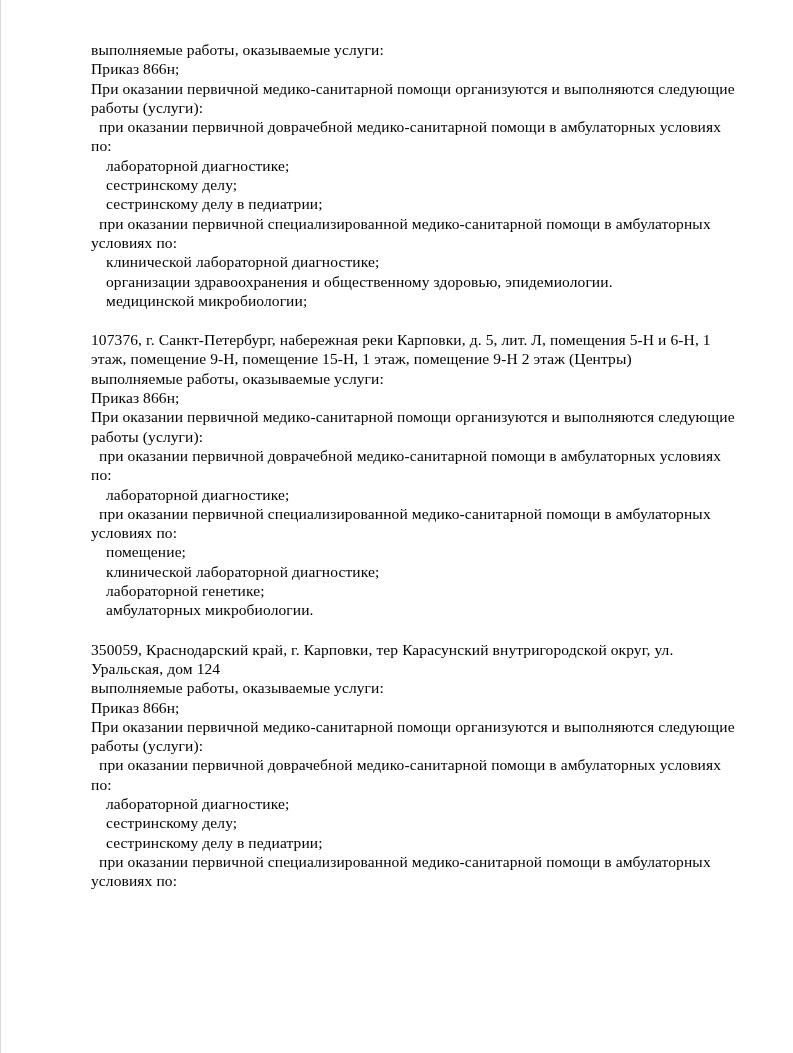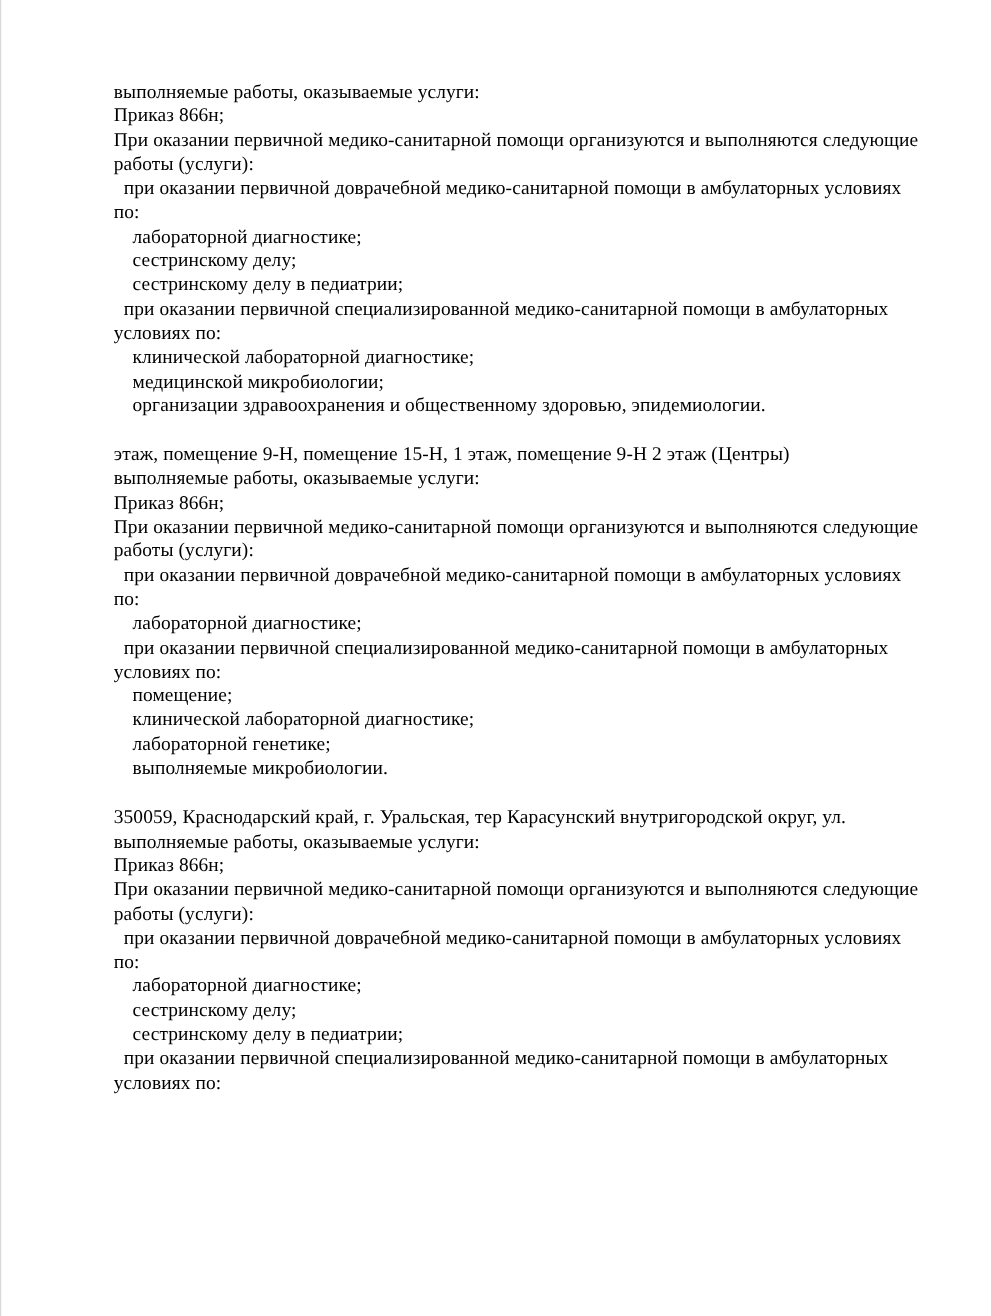--- a/index.html
+++ b/index.html
@@ -15,21 +15,21 @@
   .page-left-edge {
     position: absolute;
     left: 0; top: 0;
     width: 1px; height: 1053px;
     background: #d9d9d9;
   }
   .page {
     box-sizing: border-box;
     width: 793px;
     height: 1053px;
-    padding: 64px 40px 0 91px;
+    padding: 40px 40px 0 91px;
   }
   .section { margin: 0; }
   .section + .section { margin-top: 20px; }
   .line {
     font-size: 15.5px;
     line-height: 19.3px;
     white-space: nowrap;
     letter-spacing: 0.1px;
   }
   .ind0 { padding-left: 0; }
@@ -49,41 +49,43 @@
         <div class="line ind0">При оказании первичной медико-санитарной помощи организуются и выполняются следующие</div>
         <div class="line ind0">работы (услуги):</div>
         <div class="line ind1">при оказании первичной доврачебной медико-санитарной помощи в амбулаторных условиях</div>
         <div class="line ind0">по:</div>
         <div class="line ind2">лабораторной диагностике;</div>
         <div class="line ind2">сестринскому делу;</div>
         <div class="line ind2">сестринскому делу в педиатрии;</div>
         <div class="line ind1">при оказании первичной специализированной медико-санитарной помощи в амбулаторных</div>
         <div class="line ind0">условиях по:</div>
         <div class="line ind2">клинической лабораторной диагностике;</div>
+        <div class="line ind2">организации здравоохранения и общественному здоровью, эпидемиологии.</div>
         <div class="line ind2">медицинской микробиологии;</div>
-        <div class="line ind2">организации здравоохранения и общественному здоровью, эпидемиологии.</div>
       </div>
       <div class="section">
+        <div class="line ind0">107376, г. Санкт-Петербург, набережная реки Карповки, д. 5, лит. Л, помещения 5-Н и 6-Н, 1</div>
         <div class="line ind0">этаж, помещение 9-Н, помещение 15-Н, 1 этаж, помещение 9-Н 2 этаж (Центры)</div>
         <div class="line ind0">выполняемые работы, оказываемые услуги:</div>
         <div class="line ind0">Приказ 866н;</div>
         <div class="line ind0">При оказании первичной медико-санитарной помощи организуются и выполняются следующие</div>
         <div class="line ind0">работы (услуги):</div>
         <div class="line ind1">при оказании первичной доврачебной медико-санитарной помощи в амбулаторных условиях</div>
         <div class="line ind0">по:</div>
         <div class="line ind2">лабораторной диагностике;</div>
         <div class="line ind1">при оказании первичной специализированной медико-санитарной помощи в амбулаторных</div>
         <div class="line ind0">условиях по:</div>
         <div class="line ind2">помещение;</div>
         <div class="line ind2">клинической лабораторной диагностике;</div>
         <div class="line ind2">лабораторной генетике;</div>
-        <div class="line ind2">выполняемые микробиологии.</div>
+        <div class="line ind2">амбулаторных микробиологии.</div>
       </div>
       <div class="section">
-        <div class="line ind0">350059, Краснодарский край, г. Уральская, тер Карасунский внутригородской округ, ул.</div>
+        <div class="line ind0">350059, Краснодарский край, г. Карповки, тер Карасунский внутригородской округ, ул.</div>
+        <div class="line ind0">Уральская, дом 124</div>
         <div class="line ind0">выполняемые работы, оказываемые услуги:</div>
         <div class="line ind0">Приказ 866н;</div>
         <div class="line ind0">При оказании первичной медико-санитарной помощи организуются и выполняются следующие</div>
         <div class="line ind0">работы (услуги):</div>
         <div class="line ind1">при оказании первичной доврачебной медико-санитарной помощи в амбулаторных условиях</div>
         <div class="line ind0">по:</div>
         <div class="line ind2">лабораторной диагностике;</div>
         <div class="line ind2">сестринскому делу;</div>
         <div class="line ind2">сестринскому делу в педиатрии;</div>
         <div class="line ind1">при оказании первичной специализированной медико-санитарной помощи в амбулаторных</div>

